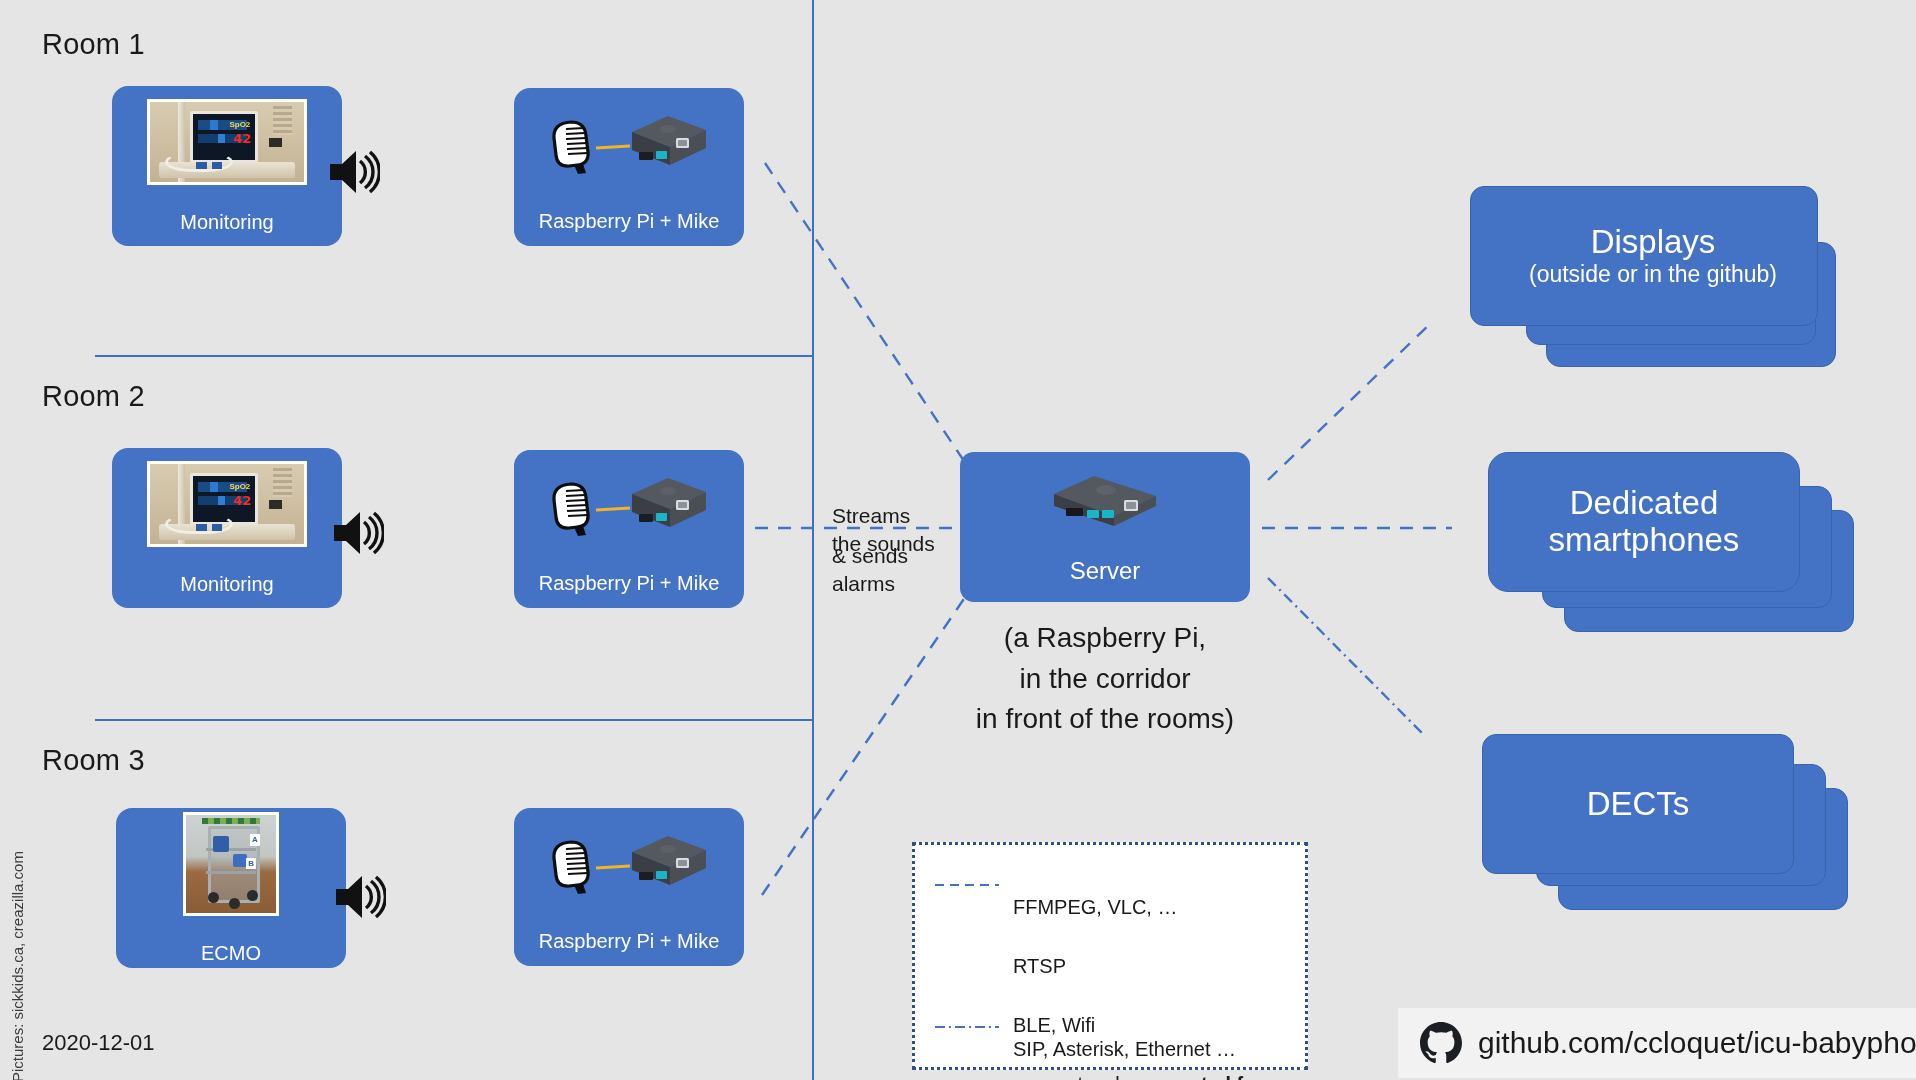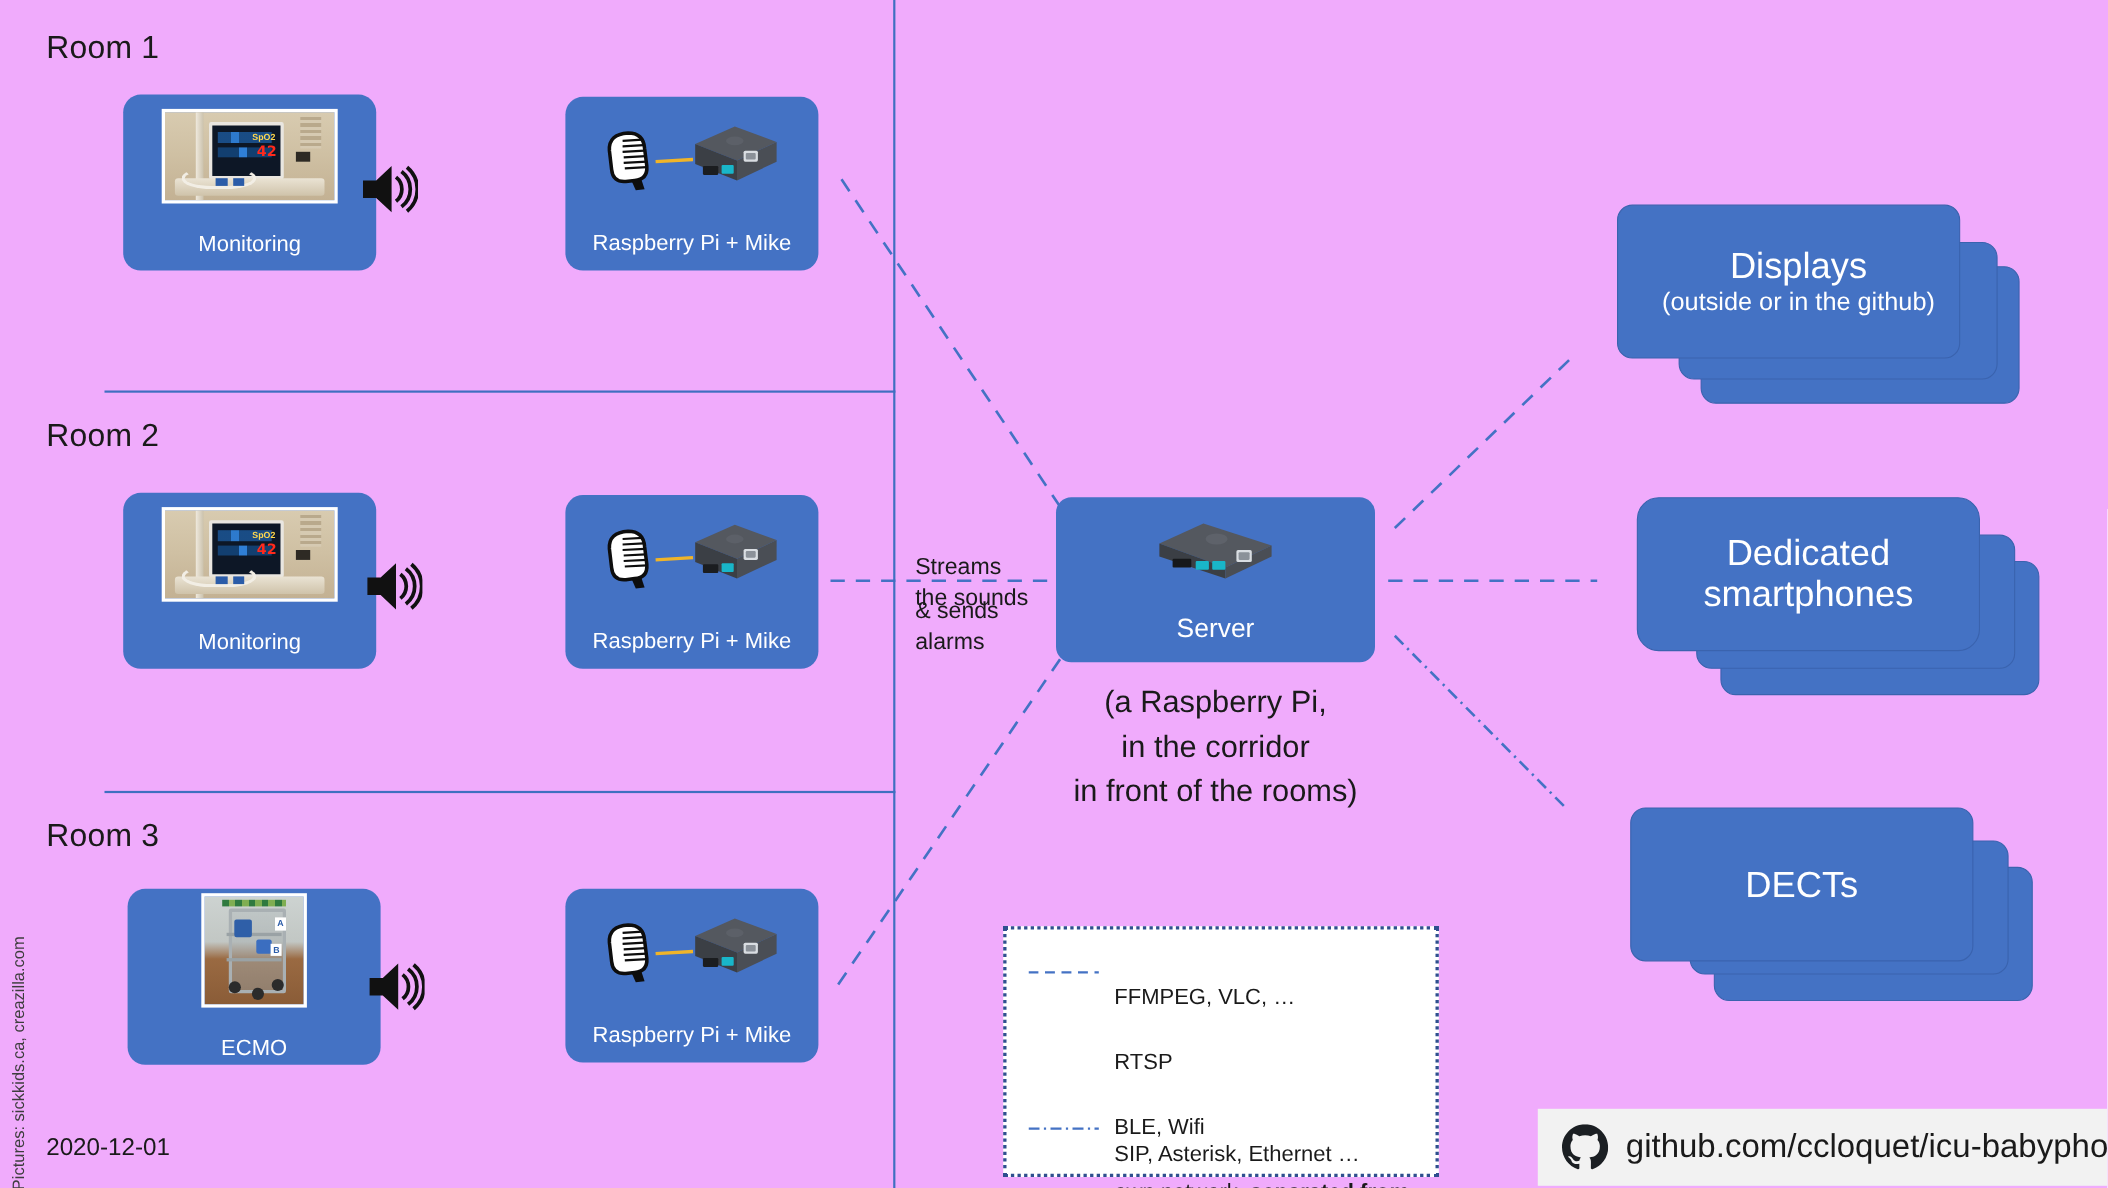--- a/index.html
+++ b/index.html
@@ -7,21 +7,21 @@
     padding: 0;
     background: #ffffff;
   }
   body {
     font-family: "Liberation Sans", sans-serif;
   }
   #canvas {
     position: relative;
     width: 1916px;
     height: 1080px;
-    background: #f0abfc;
+    background: #e5e5e5;
     overflow: hidden;
   }
 
   
   .room-label {
     position: absolute;
     font-size: 29px;
     color: #1a1a1a;
     letter-spacing: .2px;
     white-space: nowrap;
@@ -490,21 +490,21 @@
     <div class="node-label" style="font-size:24px;">Server</div>
   </div>
 
   <div class="server-caption" style="left:955px; top:618px;">(a Raspberry Pi,
 in the corridor
 in front of the rooms)</div>
 
   <div class="stack" style="left:1470px; top:186px; width:375px; height:185px;">
     <div class="card" style="left:76px; top:56px; width:290px; height:125px;"></div>
     <div class="card" style="left:56px; top:34px; width:290px; height:125px;"></div>
-    <div class="card card-front" style="left:0px; top:0px; width:312px; height:140px;padding-left:18px;">
+    <div class="card card-front" style="left:0px; top:0px; width:348px; height:140px;padding-left:18px;">
       <div class="title">Displays</div>
       <div class="subtitle">(outside or in the github)</div>
     </div>
   </div>
 
   <div class="stack" style="left:1488px; top:452px; width:375px; height:200px;">
     <div class="card" style="left:76px; top:58px; width:290px; height:122px;"></div>
     <div class="card" style="left:54px; top:34px; width:290px; height:122px;"></div>
     <div class="card card-front" style="left:0px; top:0px; width:312px; height:140px;border-radius:20px;">
       <div class="title" style="white-space:pre-line;">Dedicated

